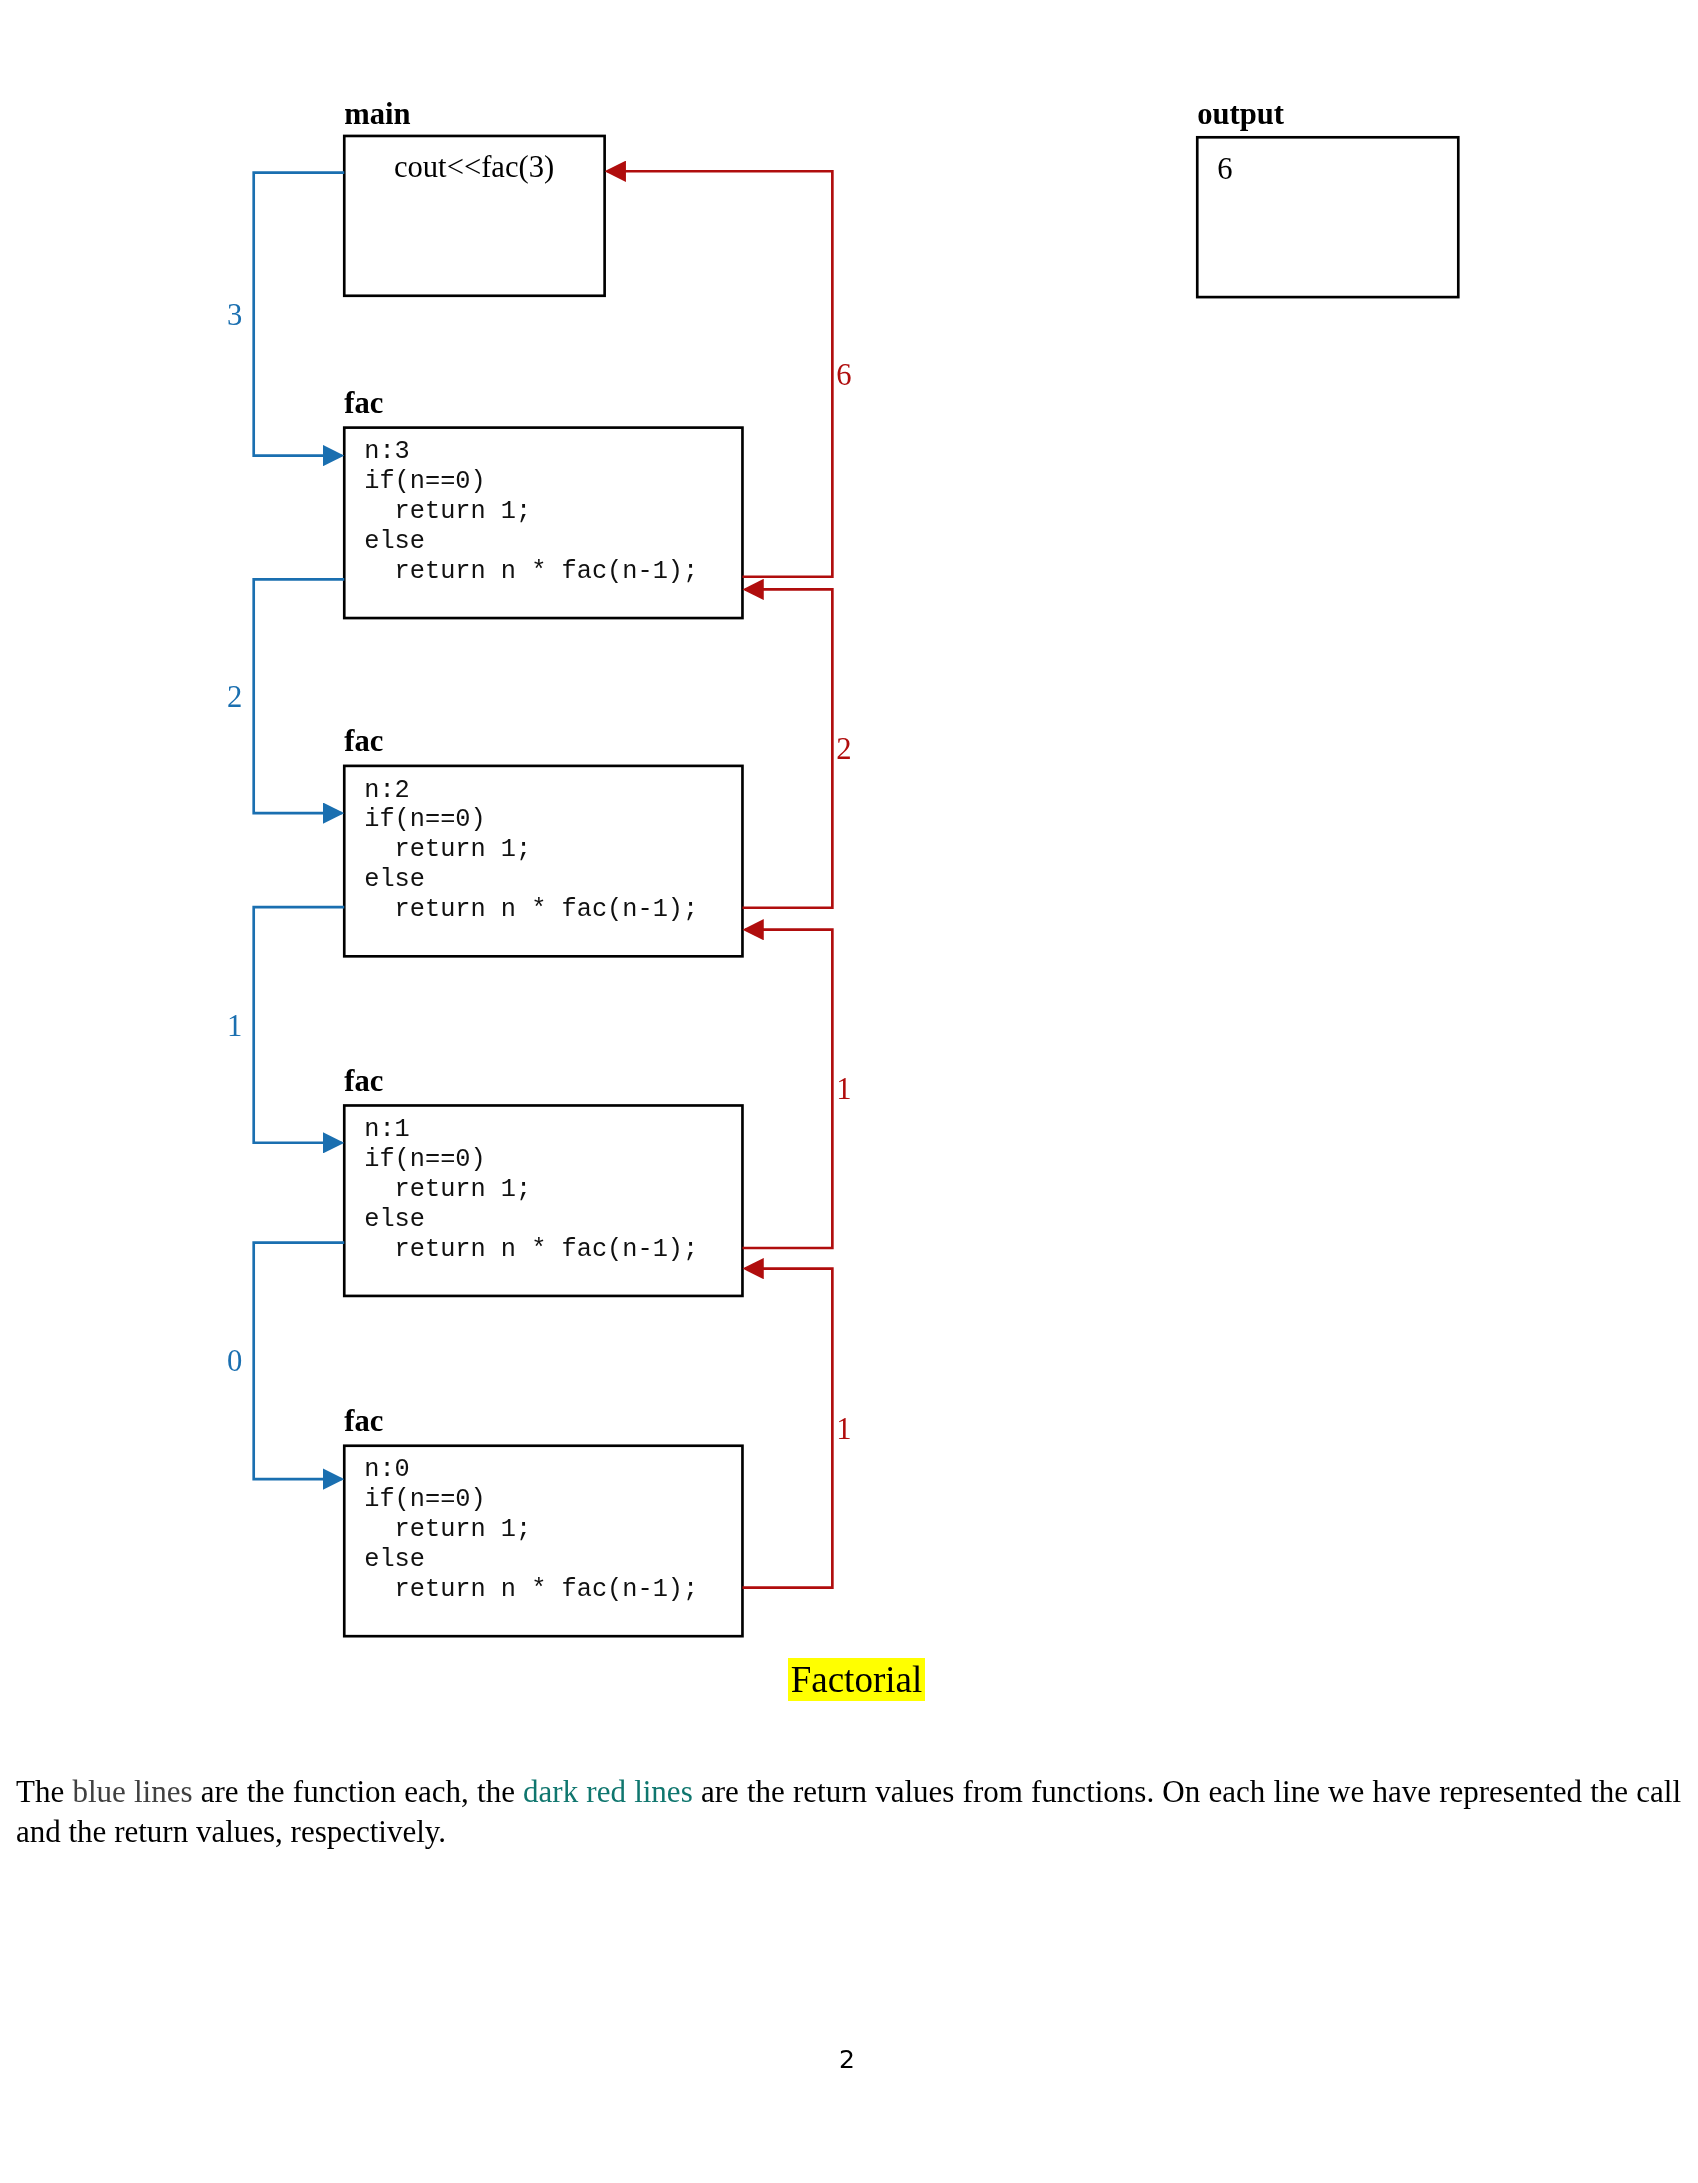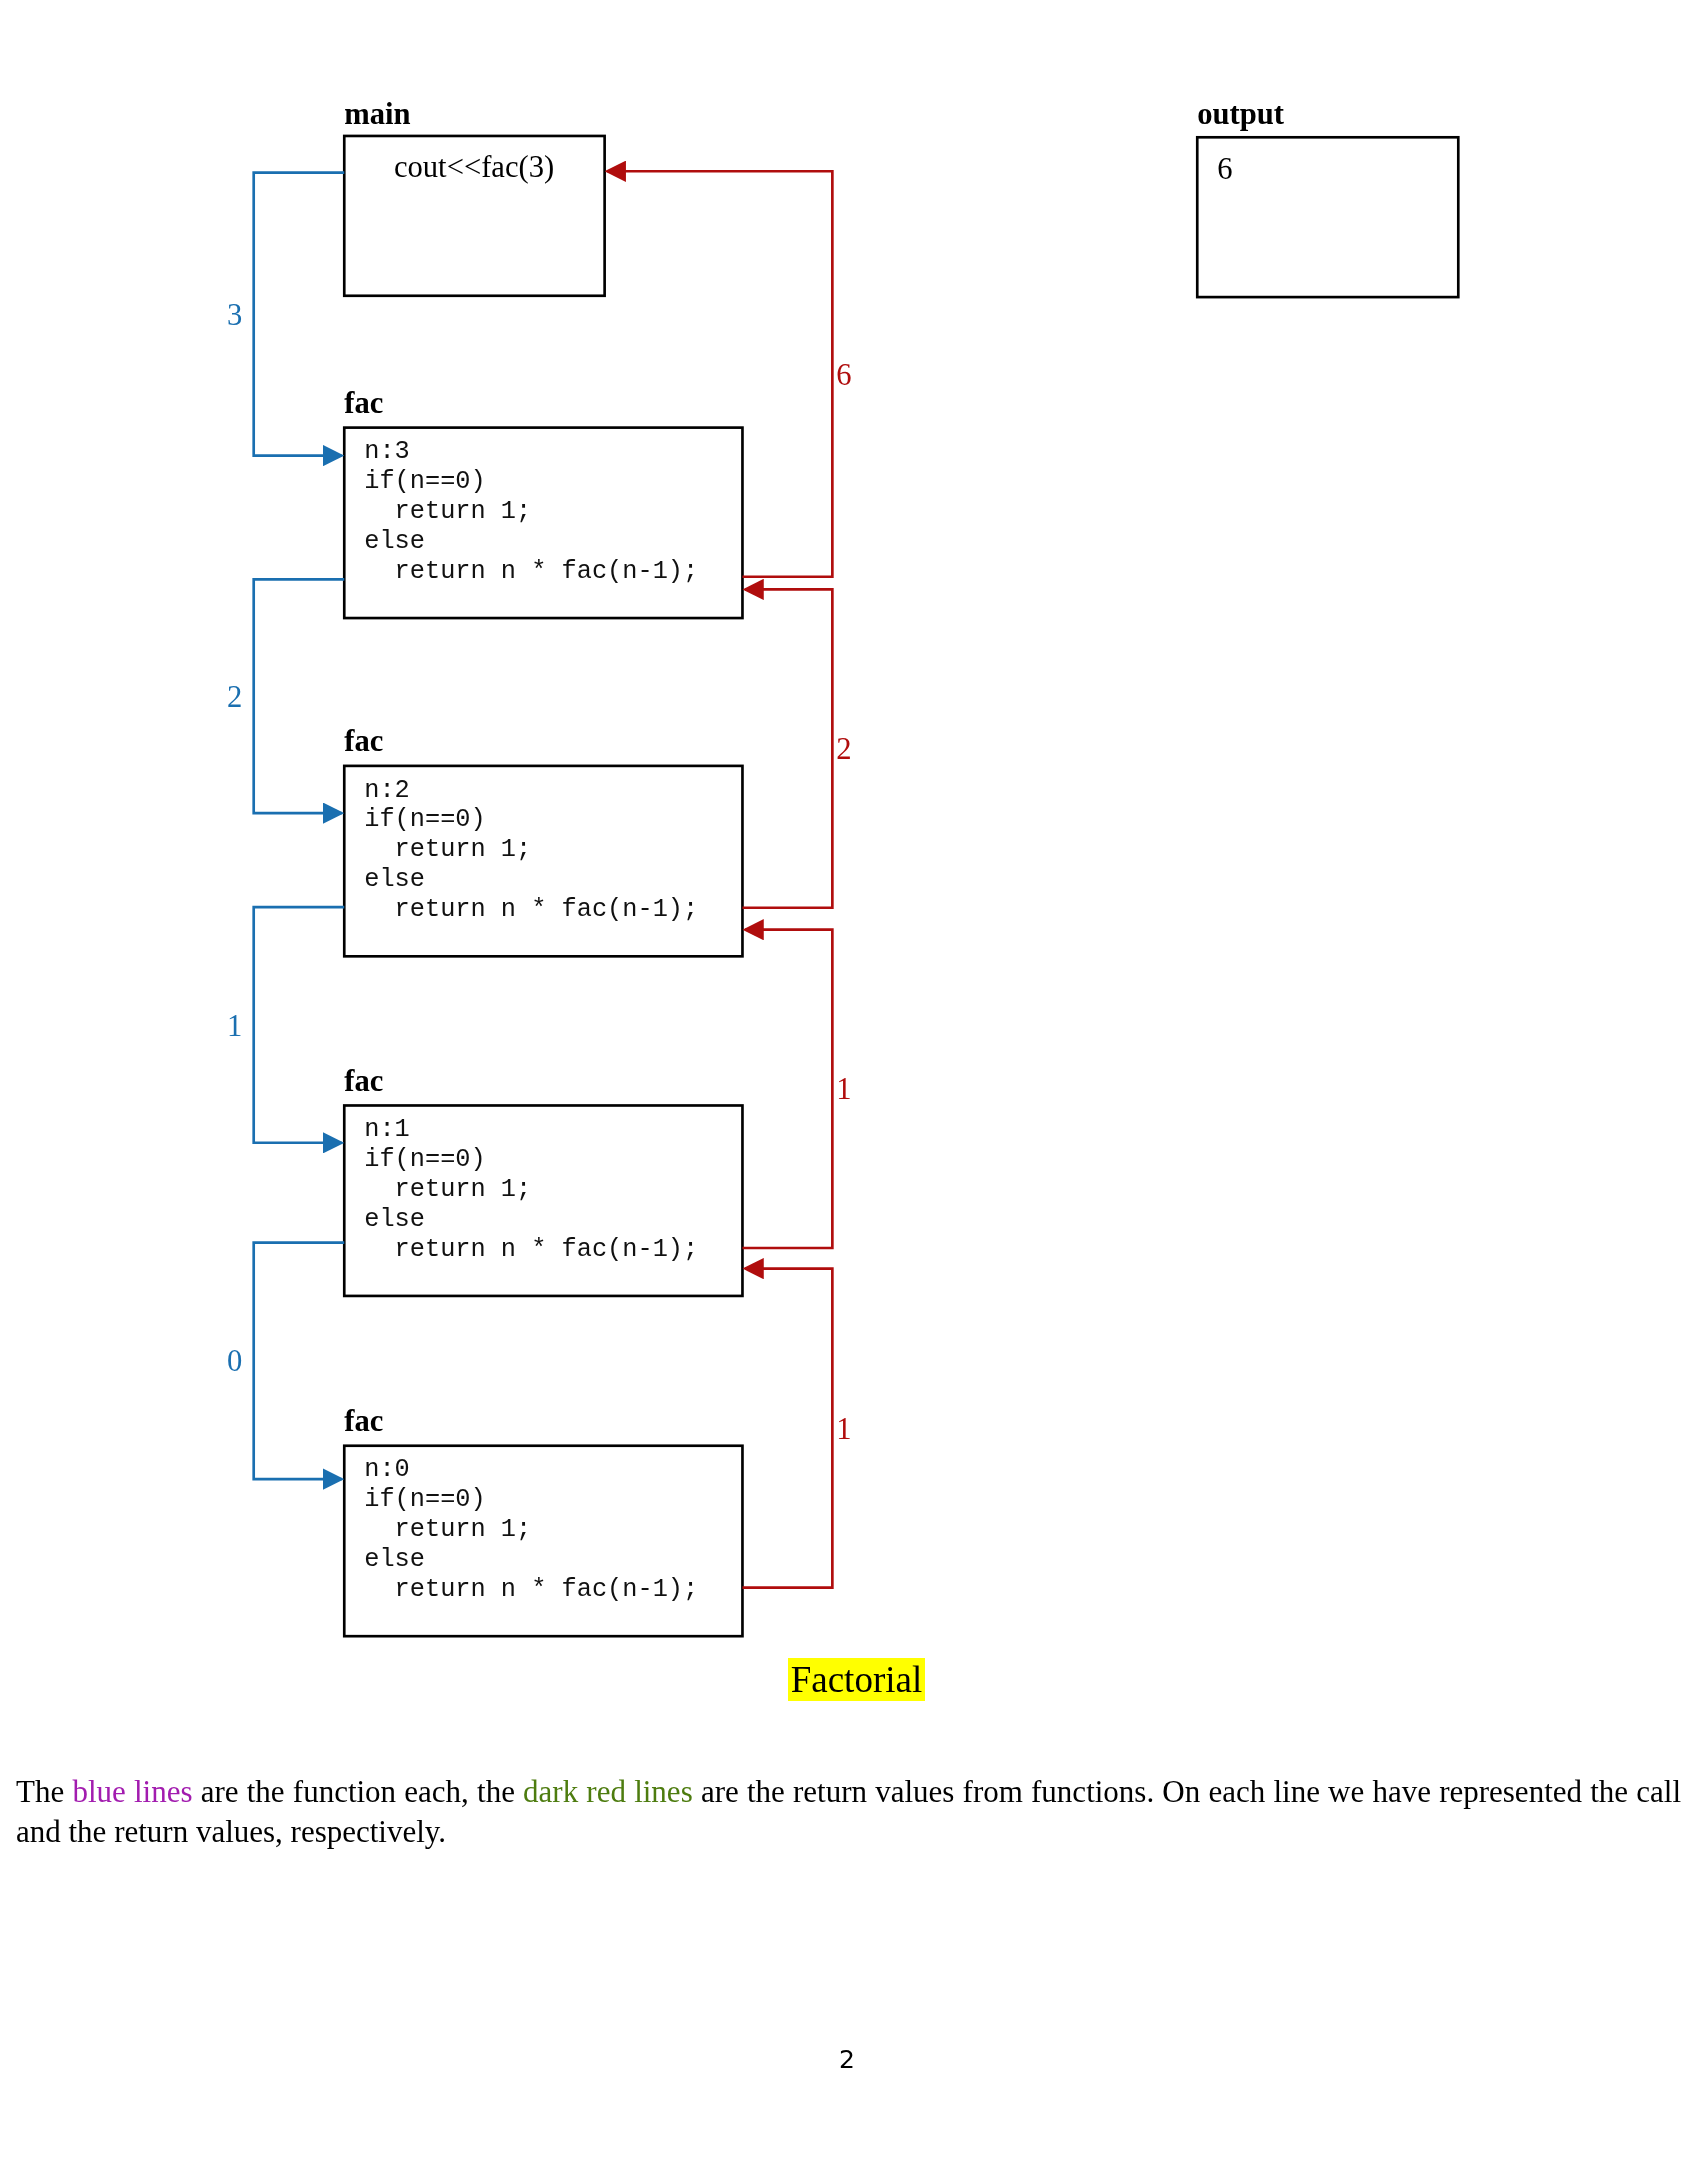--- a/index.html
+++ b/index.html
@@ -2,21 +2,21 @@
 <html style="font-size:10.7px"><head>
 <meta charset="utf-8">
 <style>
   html,body{margin:0;padding:0;background:#fff;}
   body{width:1698px;height:2183px;position:relative;overflow:hidden;}
   svg{position:absolute;left:0;top:0;}
   .lbl{font-family:"Liberation Serif",serif;font-weight:bold;font-size:46px;fill:#000;}
   .code{font-family:"Liberation Mono",monospace;font-size:38px;fill:#111;white-space:pre;}
   .num{font-family:"Liberation Serif",serif;font-size:46px;}
   .para{position:absolute;left:16px;top:1772px;width:1665px;font-family:"Liberation Serif",serif;font-size:31px;line-height:40px;text-align:justify;color:#000;}
-  .blue{color:#a21caf;} .red{color:#4d7c0f;}
+  .blue{color:#404040;} .red{color:#0f766e;}
   .caption{position:absolute;left:788px;top:1658px;background:#ffff00;font-family:"Liberation Serif",serif;font-size:37px;padding:0 2.7px;}
   .pnum{position:absolute;left:839px;top:2045px;font-family:"DejaVu Sans",sans-serif;font-size:25px;}
 </style>
 </head>
 <body>
 
 <svg width="1698" height="2183" viewBox="0 0 2550 3278">
   <defs>
     <marker id="ab" markerWidth="8" markerHeight="8" refX="7" refY="4" orient="auto" markerUnits="strokeWidth">
         <path d="M0,0 L8,4 L0,8 z" fill="#1a6fb0"></path>

